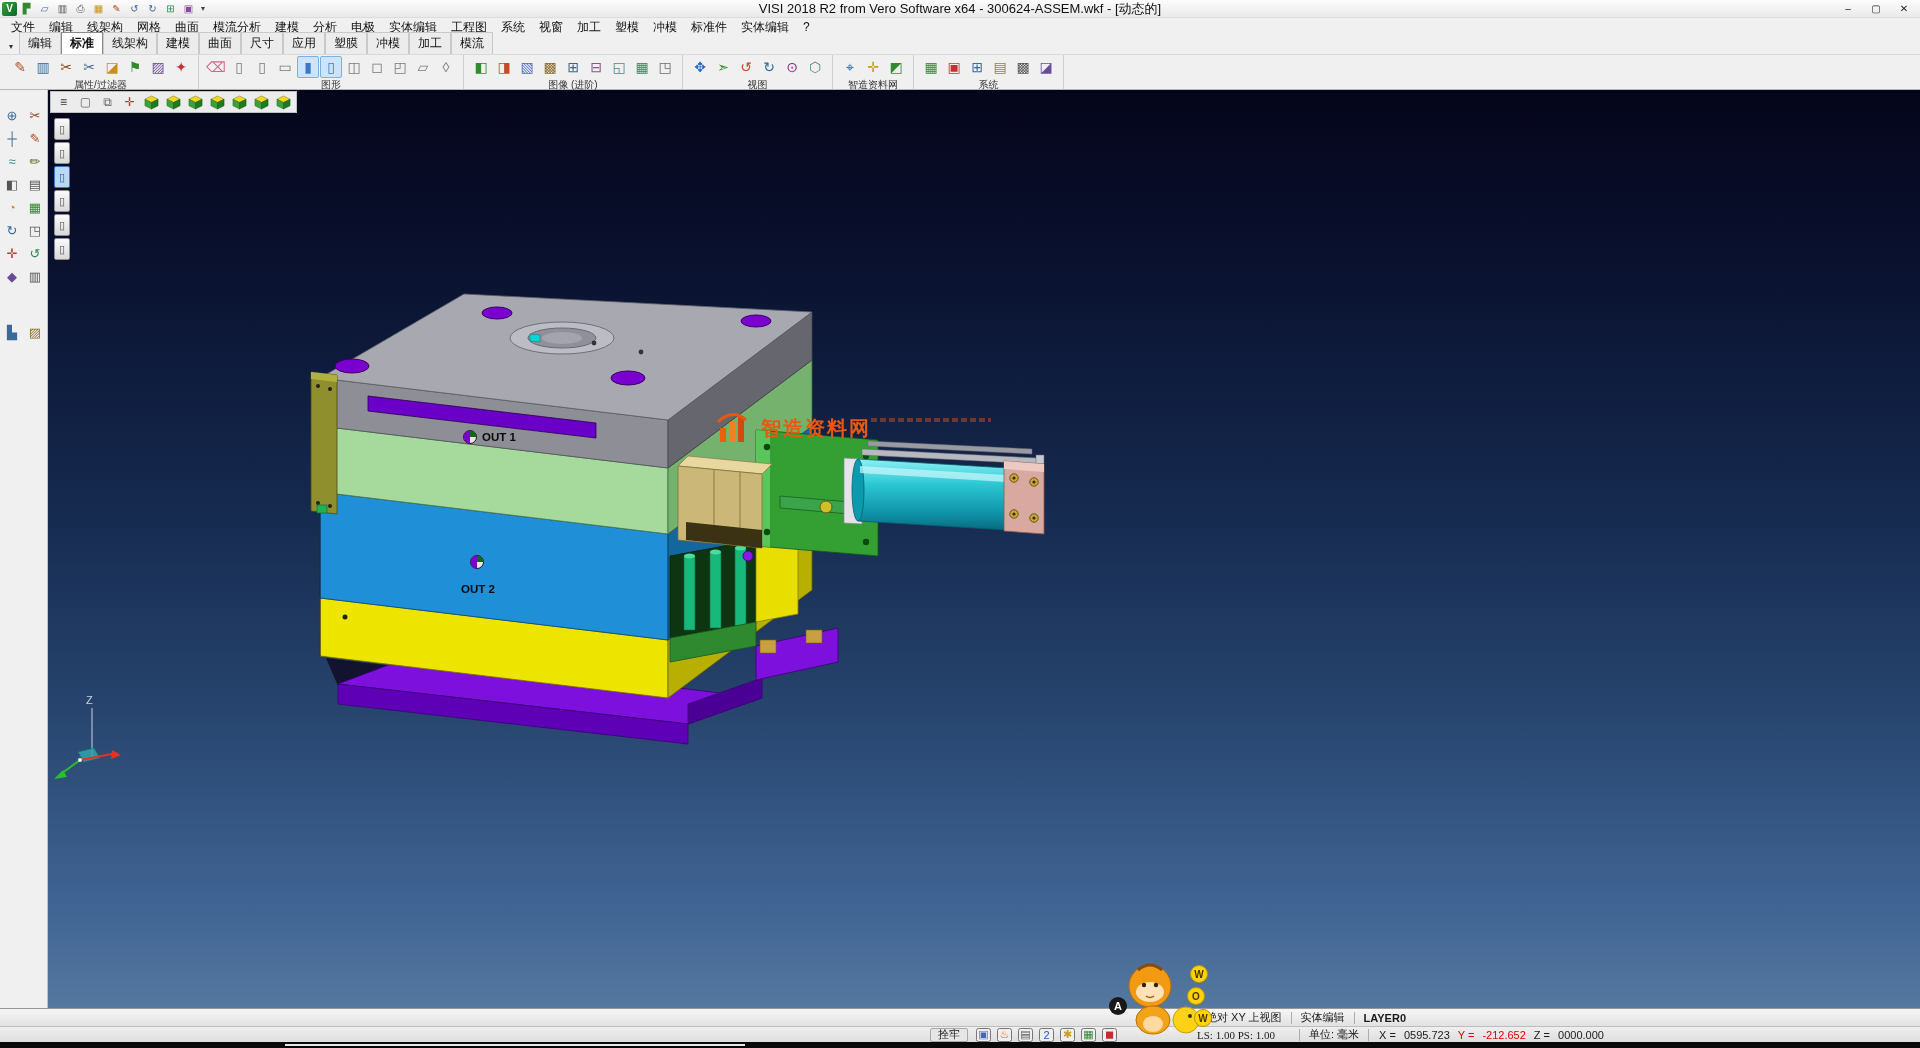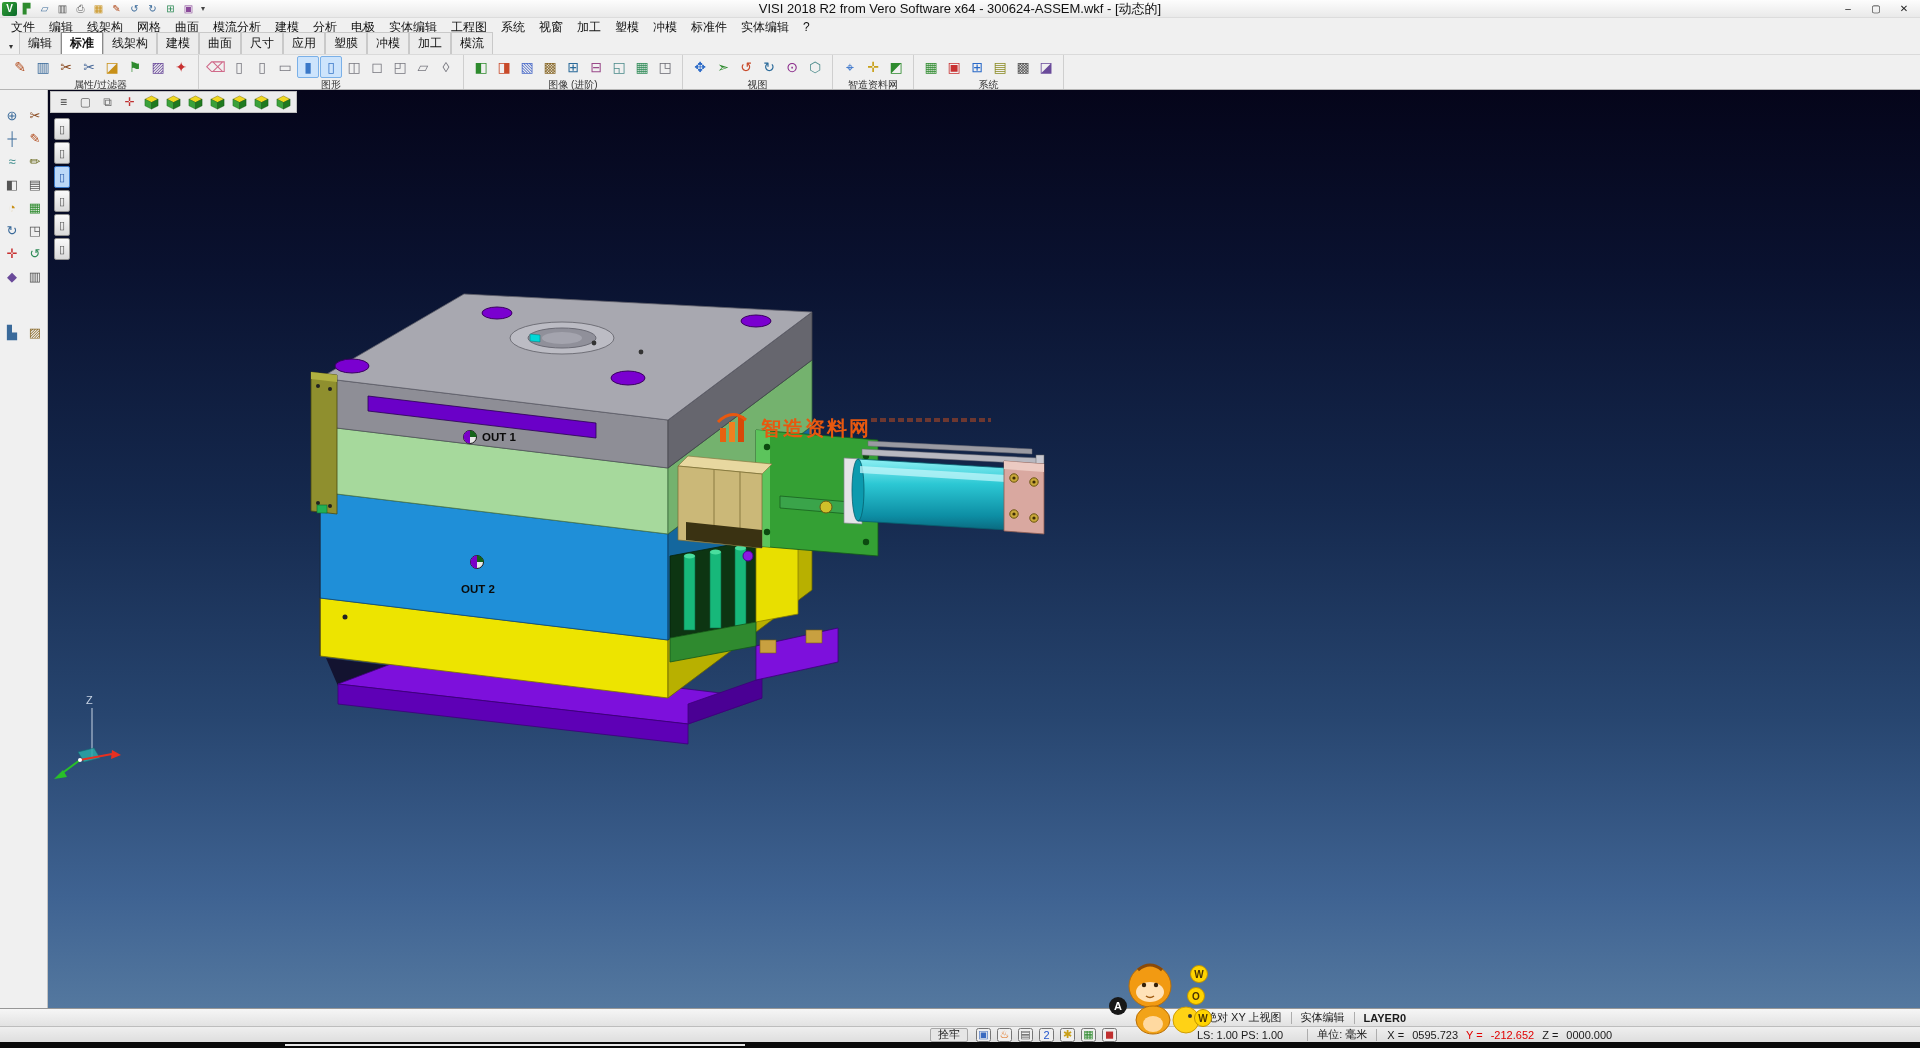--- a/index.html
+++ b/index.html
@@ -65,21 +65,21 @@
   .sb1-right { margin-left:auto; margin-right:505px; display:flex; align-items:center; }
   .sb-item { padding:0 9px; white-space:nowrap; }
   .sb-sep { width:1px; height:12px; background:#adadad; }
   .layer-label { font-weight:bold; }
   .search-glyph { font-size:12px; color:#444; padding:0 3px; }
 
   .statusbar2 { height:16px; background:linear-gradient(#efefef,#dedede); border-top:1px solid #bdbdbd; display:flex; align-items:center; font-size:11px; color:#1a1a1a; }
   .sb2-lock { margin-left:930px; padding:0 7px; border:1px solid #a8a8a8; background:#e6e6e6; border-radius:2px; font-size:11px; height:14px; display:flex; align-items:center; }
   .sb2-icons { display:flex; align-items:center; gap:6px; margin-left:8px; }
   .sb2-icon { width:15px; height:14px; display:flex; align-items:center; justify-content:center; font-size:11px; cursor:default; }
-  .sb2-lsps { margin-left:80px; white-space:nowrap; }
+  .sb2-lsps { margin-left:80px; white-space:nowrap;font-family:Liberation Serif, serif; }
   .coords { display:flex; align-items:center; gap:8px; margin-left:10px; white-space:nowrap; }
   .coord-y { color:#e00000; }
 
   .taskbar { height:6px; background:#0a0a0a; position:relative; }
   .taskbar-line { position:absolute; left:285px; top:2px; width:460px; height:2px; background:#e8e8e8; }
 </style>
 </head>
 <body>
 
 <div class="app">

